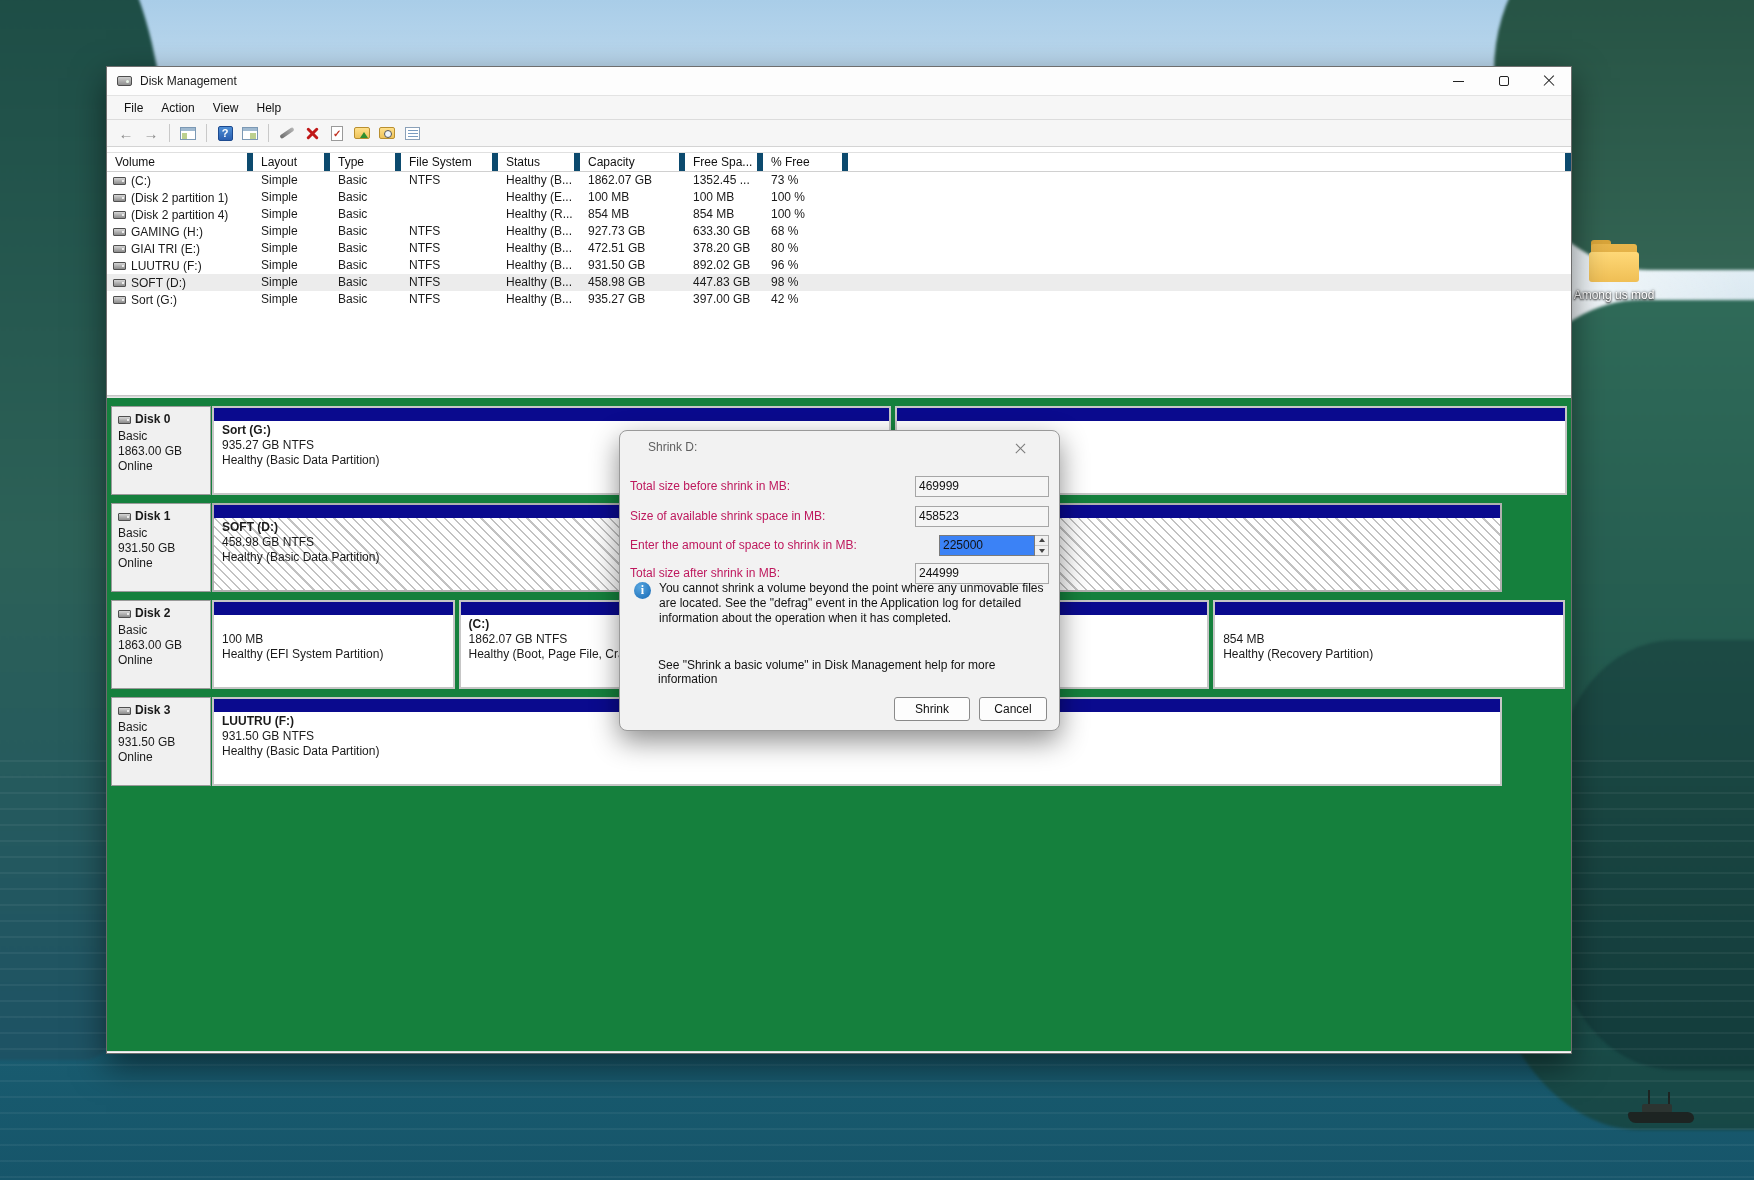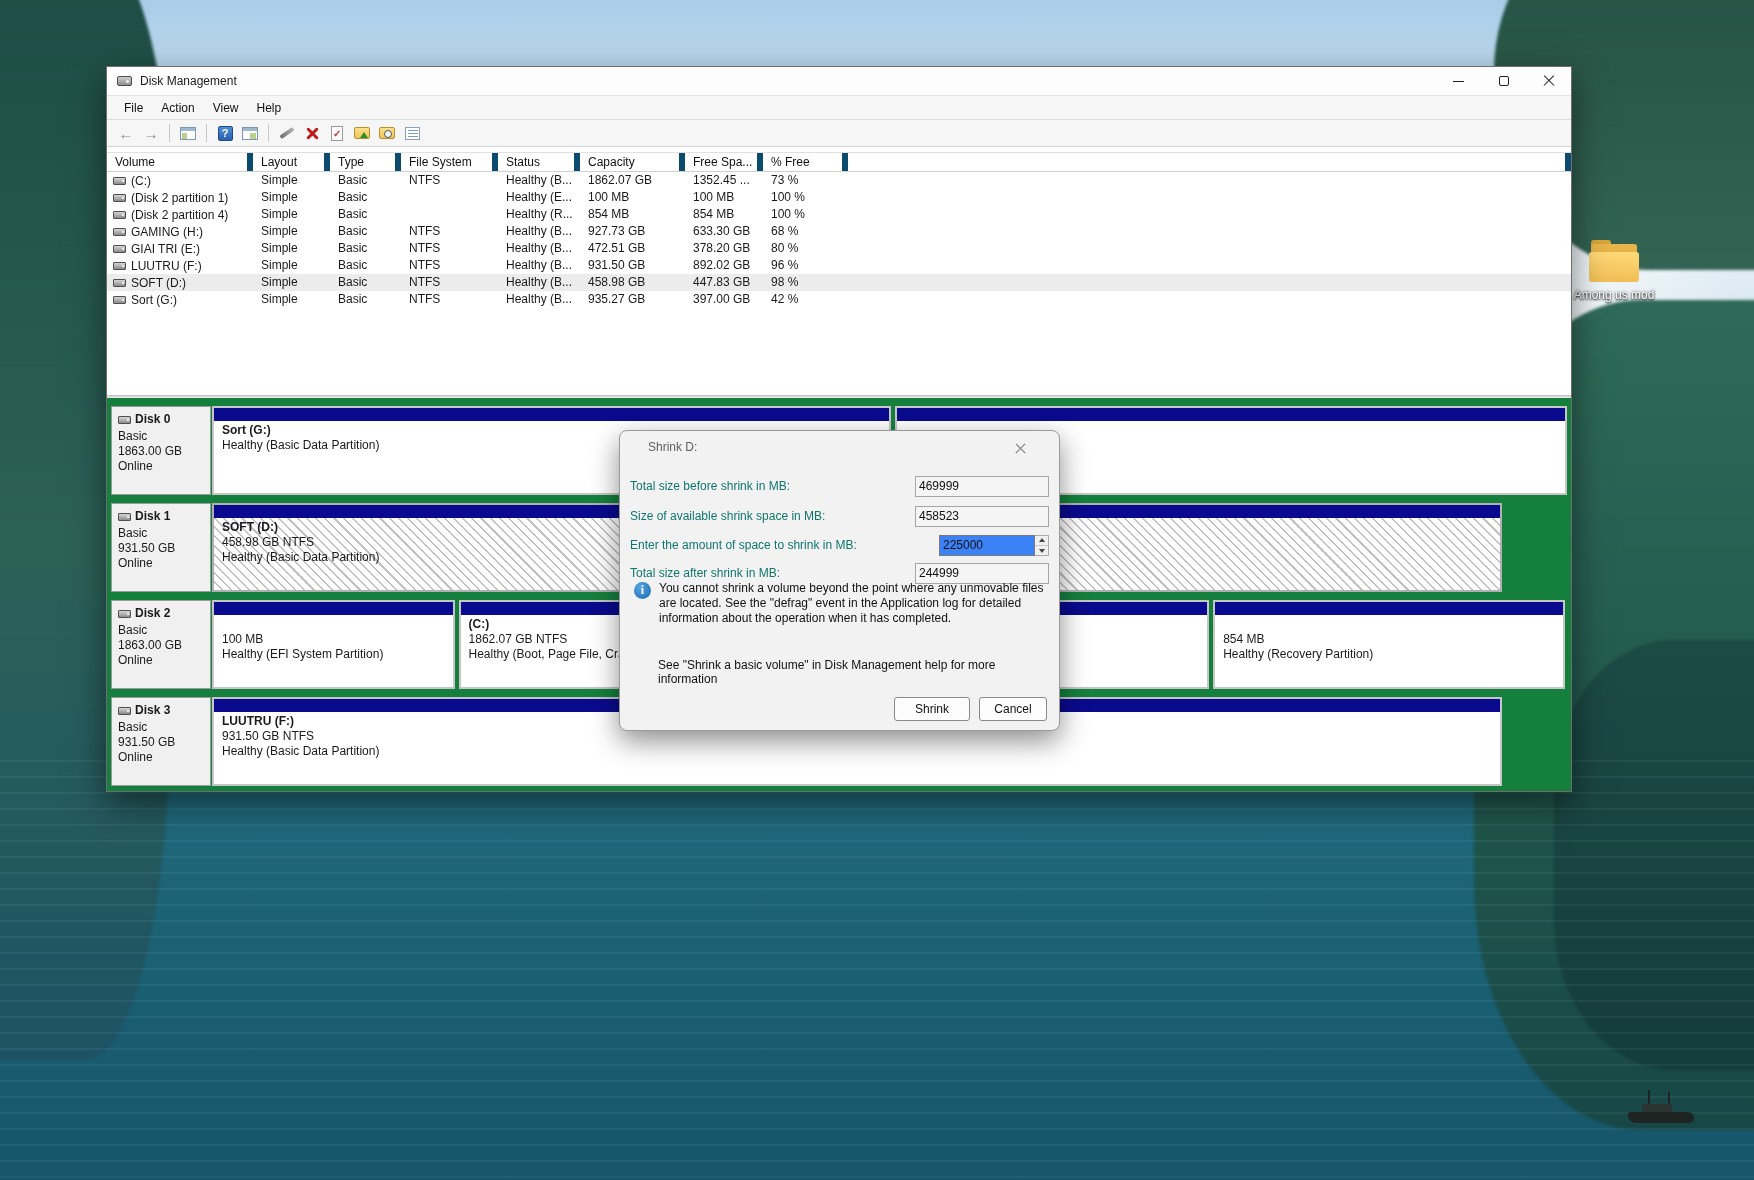--- a/index.html
+++ b/index.html
@@ -28,21 +28,21 @@
 
   
   .desk-icon { position:absolute; left:1568px; top:244px; width:92px; text-align:center; cursor:default; }
   .folder { position:relative; width:50px; height:40px; margin:0 auto; }
   .folder .back { position:absolute; left:2px; top:0; width:46px; height:36px; background:linear-gradient(180deg,#e8b64c,#d9a53a); border-radius:3px; }
   .folder .tab { position:absolute; left:2px; top:-4px; width:20px; height:10px; background:#d9a53a; border-radius:3px 3px 0 0; }
   .folder .front { position:absolute; left:0; top:8px; width:50px; height:30px; background:linear-gradient(180deg,#ffd978,#f0bf55); border-radius:3px; }
   .desk-icon .label { margin-top:4px; color:#fff; font-size:12px; line-height:14px; text-shadow:0 1px 2px rgba(0,0,0,.9), 0 0 3px rgba(0,0,0,.7); }
 
   
-  .window { position:absolute; left:106px; top:66px; width:1466px; height:726px; background:#fdfdfd;
+  .window { position:absolute; left:106px; top:66px; width:1466px; height:988px; background:#fdfdfd;
     border:1px solid #6e6e6e; box-shadow:0 12px 32px rgba(0,0,0,.5); }
   .titlebar { position:absolute; left:0; top:0; right:0; height:28px; background:#fdfdfd; display:flex; align-items:center; }
   .title-icon { margin-left:10px; }
   .drive-ico { display:inline-block; width:15px; height:10px; background:linear-gradient(180deg,#cfcfcf,#8f8f8f); border:1px solid #4d4d4d; border-radius:2px; position:relative; vertical-align:-1px; }
   .drive-ico::after { content:""; position:absolute; right:2px; top:3px; width:3px; height:3px; background:#e9f5e9; border-radius:50%; }
   .title-text { margin-left:8px; font-size:12px; color:#1a1a1a; }
   .caption-btns { margin-left:auto; display:flex; height:100%; }
   .cap-btn { width:45px; height:100%; display:flex; align-items:center; justify-content:center; }
   .glyph-min { width:11px; height:1px; background:#222; }
   .glyph-max { width:10px; height:10px; border:1px solid #222; border-radius:2px; }
@@ -109,21 +109,21 @@
   
   .dialog { position:absolute; left:619px; top:430px; width:441px; height:301px; background:#f2f2f2;
     border:1px solid #9a9a9a; border-radius:8px; box-shadow:0 10px 28px rgba(0,0,0,.45); z-index:50; }
   .dlg-titlebar { position:absolute; left:0; top:0; right:12px; height:32px;margin-left:12px; }
   .dlg-title { position:absolute; left:16px; top:9px; color:#5f5f5f; font-size:12px; }
   .dlg-close { position:absolute; right:14px; top:8px; width:26px; height:18px; display:flex; align-items:center; justify-content:center; }
   .dlg-close .x { position:relative; width:11px; height:11px; }
   .dlg-close .x::before,.dlg-close .x::after { content:""; position:absolute; left:-1px; top:5px; width:13px; height:1.3px; background:#7a7a7a; }
   .dlg-close .x::before { transform:rotate(45deg); } .dlg-close .x::after { transform:rotate(-45deg); }
   .dlg-row { position:absolute; left:10px; right:10px; height:22px; display:flex; align-items:center; }
-  .dlg-row .flabel { flex:1; color:#0f766e; }
+  .dlg-row .flabel { flex:1; color:#be185d; }
   .field { width:134px; height:21px; border:1px solid #a6a6a6; background:#f5f5f5; color:#111; padding:2px 3px; }
   .field.editable { background:#3b82f6; border-color:#7a7a7a; width:96px; }
   .spinner { width:14px; height:21px; border:1px solid #ababab; border-left:none; display:flex; flex-direction:column; background:#f0f0f0; }
   .spin-btn { flex:1; display:flex; align-items:center; justify-content:center; }
   .spin-btn + .spin-btn { border-top:1px solid #c9c9c9; }
   .tri-up { width:0; height:0; border:3px solid transparent; border-bottom:4px solid #444; transform:translateY(-2px); }
   .tri-dn { width:0; height:0; border:3px solid transparent; border-top:4px solid #444; transform:translateY(2px); }
   .dlg-info { position:absolute; left:14px; top:150px; right:10px; display:flex; gap:8px; }
   .info-ico { flex:0 0 17px; width:17px; height:17px; border-radius:50%; background:radial-gradient(circle at 35% 30%,#57a6e0,#1668b4); color:#fff; font-weight:bold; font-size:12px; font-family:"Liberation Serif", serif; display:flex; align-items:center; justify-content:center; margin-top:1px; }
   .info-text { line-height:15px; color:#111; }
@@ -365,20 +365,21 @@
               </div>
               <div>Basic</div>
               <div>1863.00 GB</div>
               <div>Online</div>
             </div>
             <div class="disk-parts">
               <div class="part" style="flex: 0 0 50.1%;">
                 <div class="strip"></div>
                 <div class="pbody">
                   <div class="pname">Sort  (G:)</div>
+                  <div>935.27 GB NTFS</div>
                   <div>Healthy (Basic Data Partition)</div>
                 </div>
               </div>
               <div class="part" style="flex: 0 0 49.6%;">
                 <div class="strip"></div>
                 <div class="pbody">
                   <div class="pname"></div>
                   <div></div>
                   <div></div>
                 </div>

